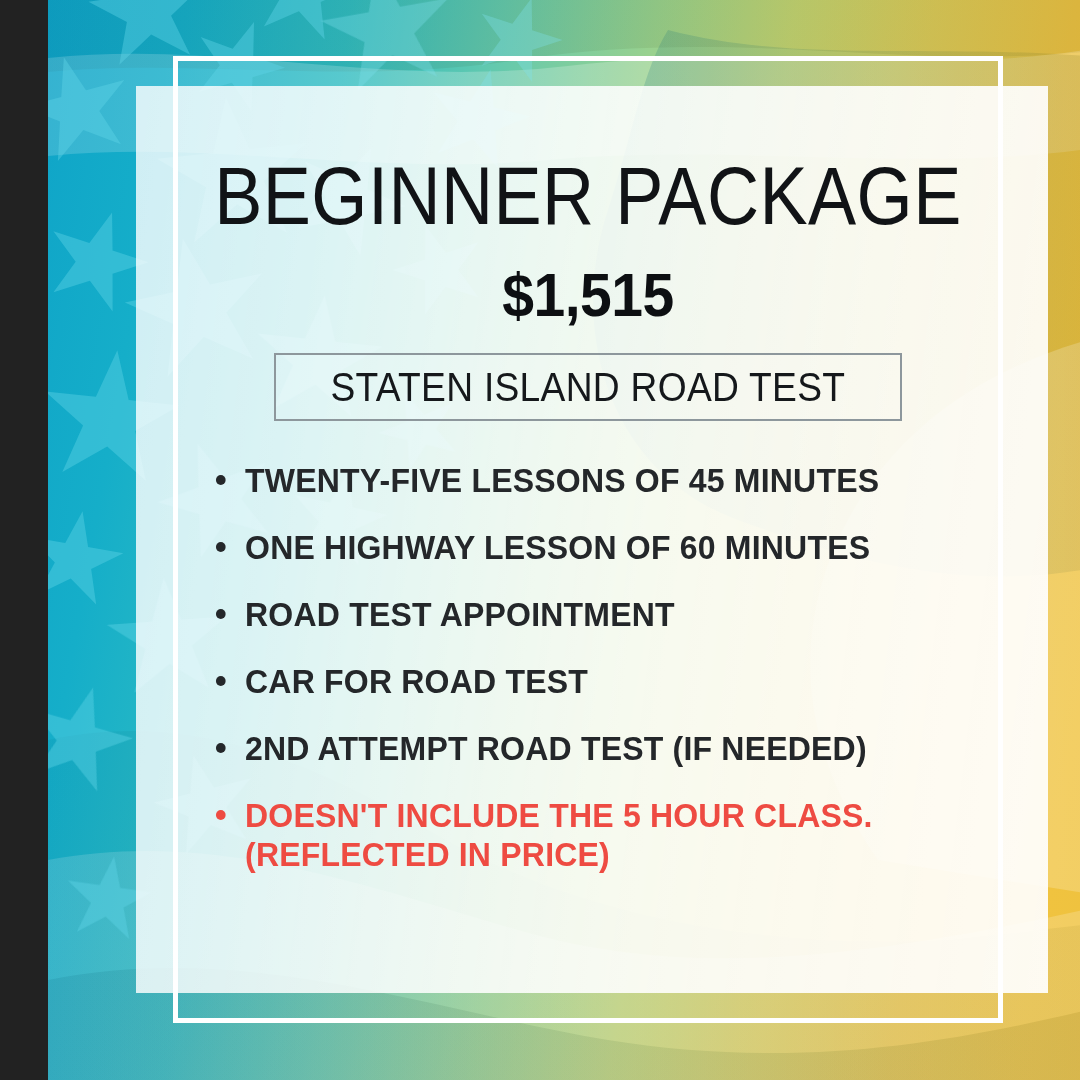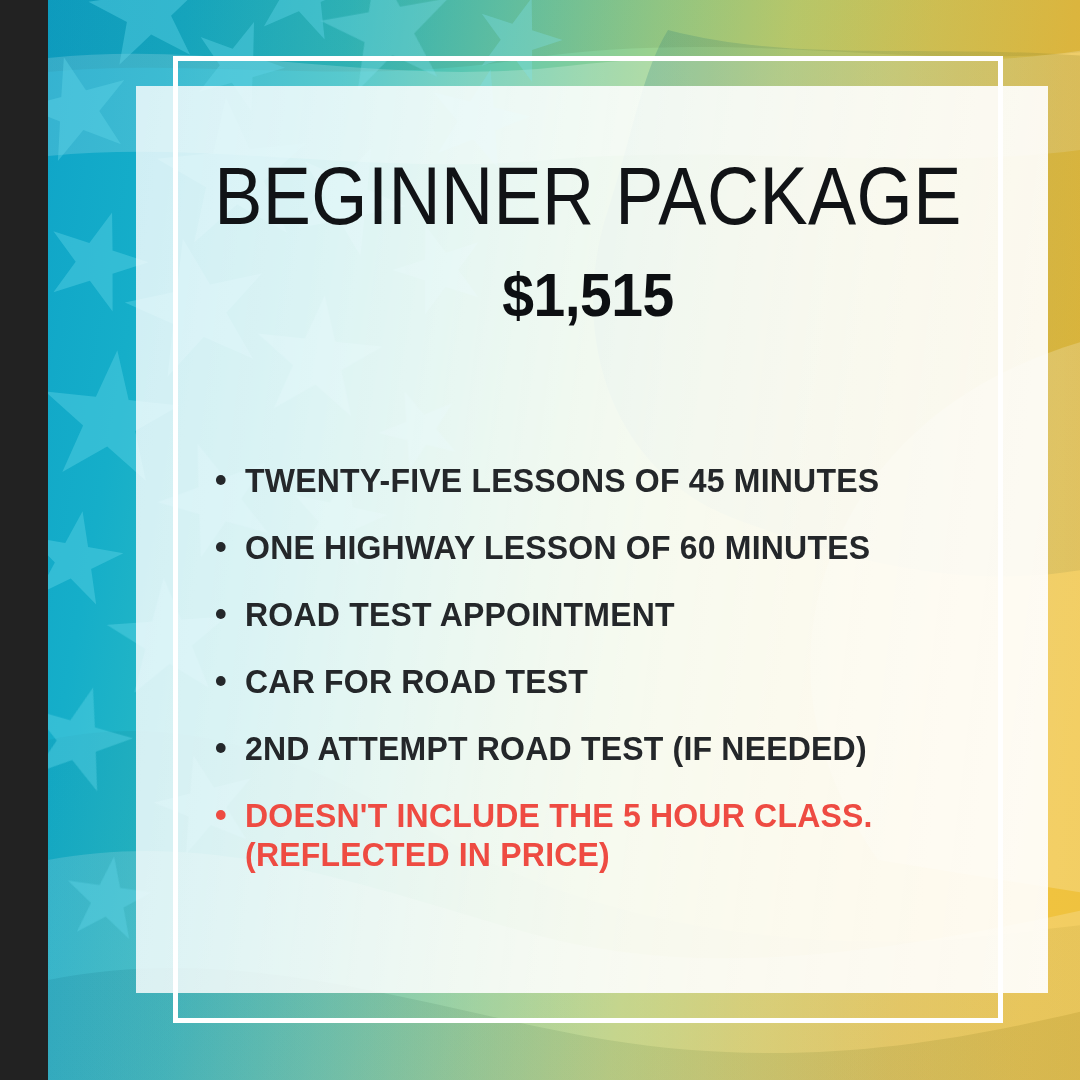--- a/index.html
+++ b/index.html
@@ -227,20 +227,23 @@
   <div class="card"></div>
 
   <div class="frame"></div>
 
   <div class="content">
 
     <div class="title">BEGINNER PACKAGE</div>
 
     <div class="price">$1,515</div>
 
+    <div class="subtitle-box">
+      <span class="subtitle">STATEN ISLAND ROAD TEST</span>
+    </div>
 
     <div class="bullets">
 
       <div class="bullet">
         <span class="dot"></span>
         <span>TWENTY-FIVE LESSONS OF 45 MINUTES</span>
       </div>
 
       <div class="bullet">
         <span class="dot"></span>

